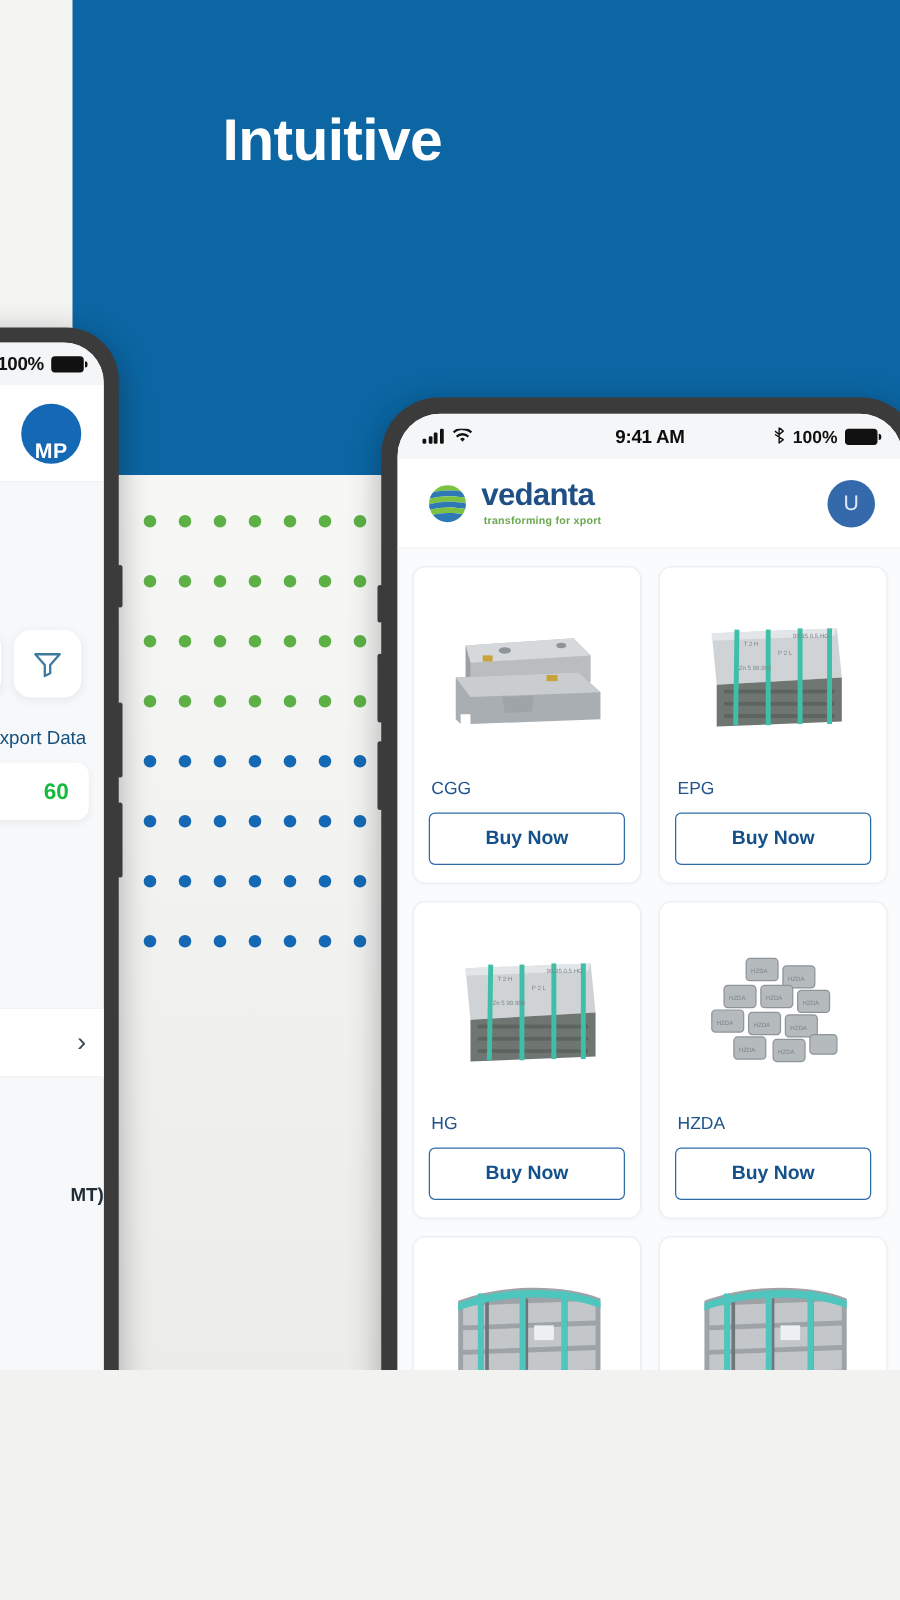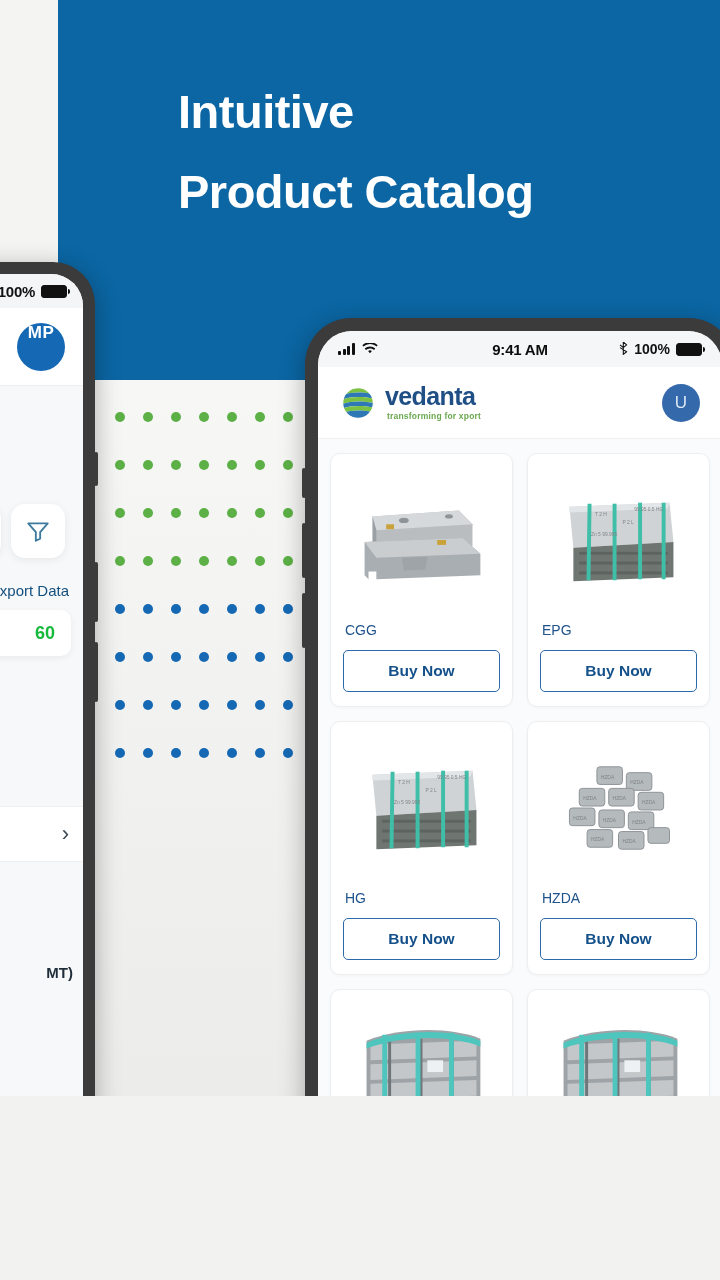--- a/index.html
+++ b/index.html
@@ -76,21 +76,21 @@
   }
   .lp-header {
     background: #ffffff; height: 78px;
     display: flex; align-items: center; justify-content: flex-end;
     padding: 0 18px;
     border-bottom: 1px solid #eceef0;
   }
   .avatar-mp {
     width: 48px; height: 48px; border-radius: 50%;
     background: #1569b4; color: #fff;
-    display: flex; align-items: flex-start; justify-content: center;
+    display: flex; align-items: flex-end; justify-content: center;
     font-size: 17px; font-weight: 700; letter-spacing: 0.5px;
   }
   .lp-body { padding: 0; background: #f7f8f9; height: calc(100% - 112px); position: relative; }
   .lp-toolbar {
     position: absolute; right: 18px; top: 118px;
     display: flex; gap: 10px;
   }
   .tool-square {
     width: 54px; height: 54px; border-radius: 14px; background: #fff;
     box-shadow: 0 2px 8px rgba(0,0,0,0.07);
@@ -109,22 +109,22 @@
   }
   .lp-count-card .num { font-size: 18px; font-weight: 700; color: #16b93c; }
   .lp-row {
     position: absolute; left: 0; width: 100%; background: #fff;
     border-top: 1px solid #edeff1; border-bottom: 1px solid #edeff1;
     display: flex; align-items: center; justify-content: flex-end;
     padding-right: 14px;
   }
   .chev { font-size: 22px; color: #3c4a56; font-weight: 400; line-height: 1; }
   .lp-unit {
-    position: absolute; right: 10px; top: 562px;
-    font-size: 15px; color: #1f2d3a; font-weight: 700; margin-top: 16px;
+    position: absolute; right: 0; top: 562px;
+    font-size: 15px; color: #1f2d3a; font-weight: 700;
   }
   .lp-cta {
     position: absolute; left: 8px; bottom: 18px; width: 200px; height: 62px;
     background: #0b66a3; border-radius: 10px;
   }
 
   
   #phone-right {
     left: 305px; top: 318px; width: 430px; height: 925px;
     border-radius: 46px;
@@ -226,21 +226,20 @@
 </style>
 </head>
 <body>
 
 <div id="stage">
 
   <div class="bg-left-strip"></div>
   <div class="bg-banner">
     <div class="banner-title">
       <span>Intuitive</span>
-      <span class="l2">Product Catalog</span>
     </div>
   </div>
 
   <div class="dots-panel">
     <div class="dots-grid" id="dots-grid">
         <span class="dot g" style="left: 0px; top: 0px;"></span>
         <span class="dot g" style="left: 28px; top: 0px;"></span>
         <span class="dot g" style="left: 56px; top: 0px;"></span>
         <span class="dot g" style="left: 84px; top: 0px;"></span>
         <span class="dot g" style="left: 112px; top: 0px;"></span>

